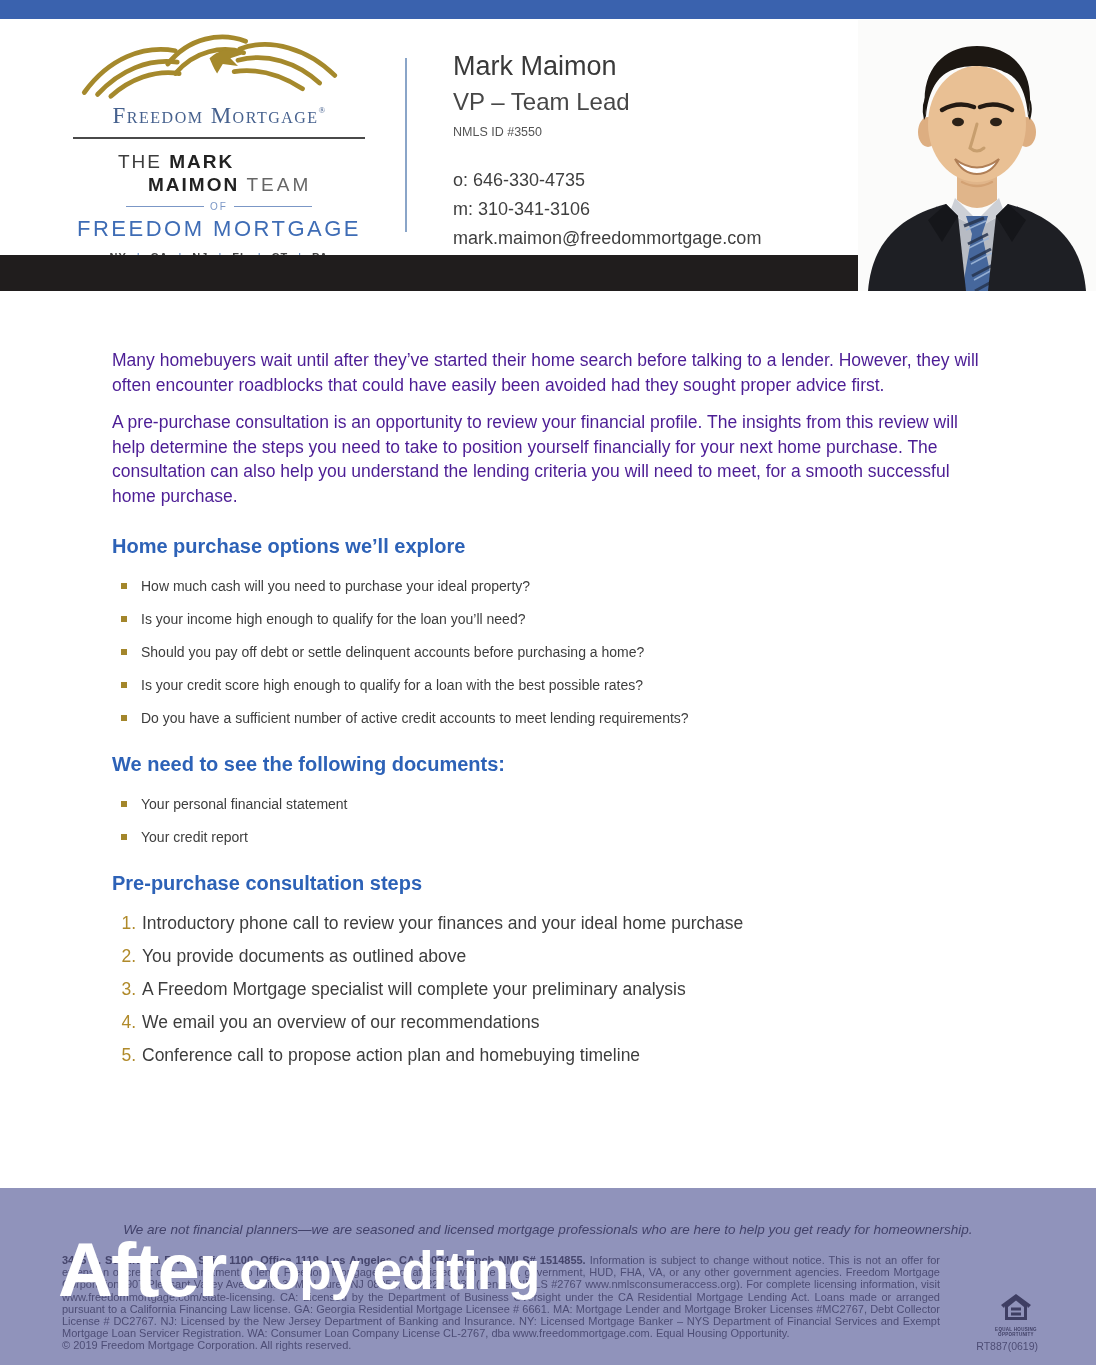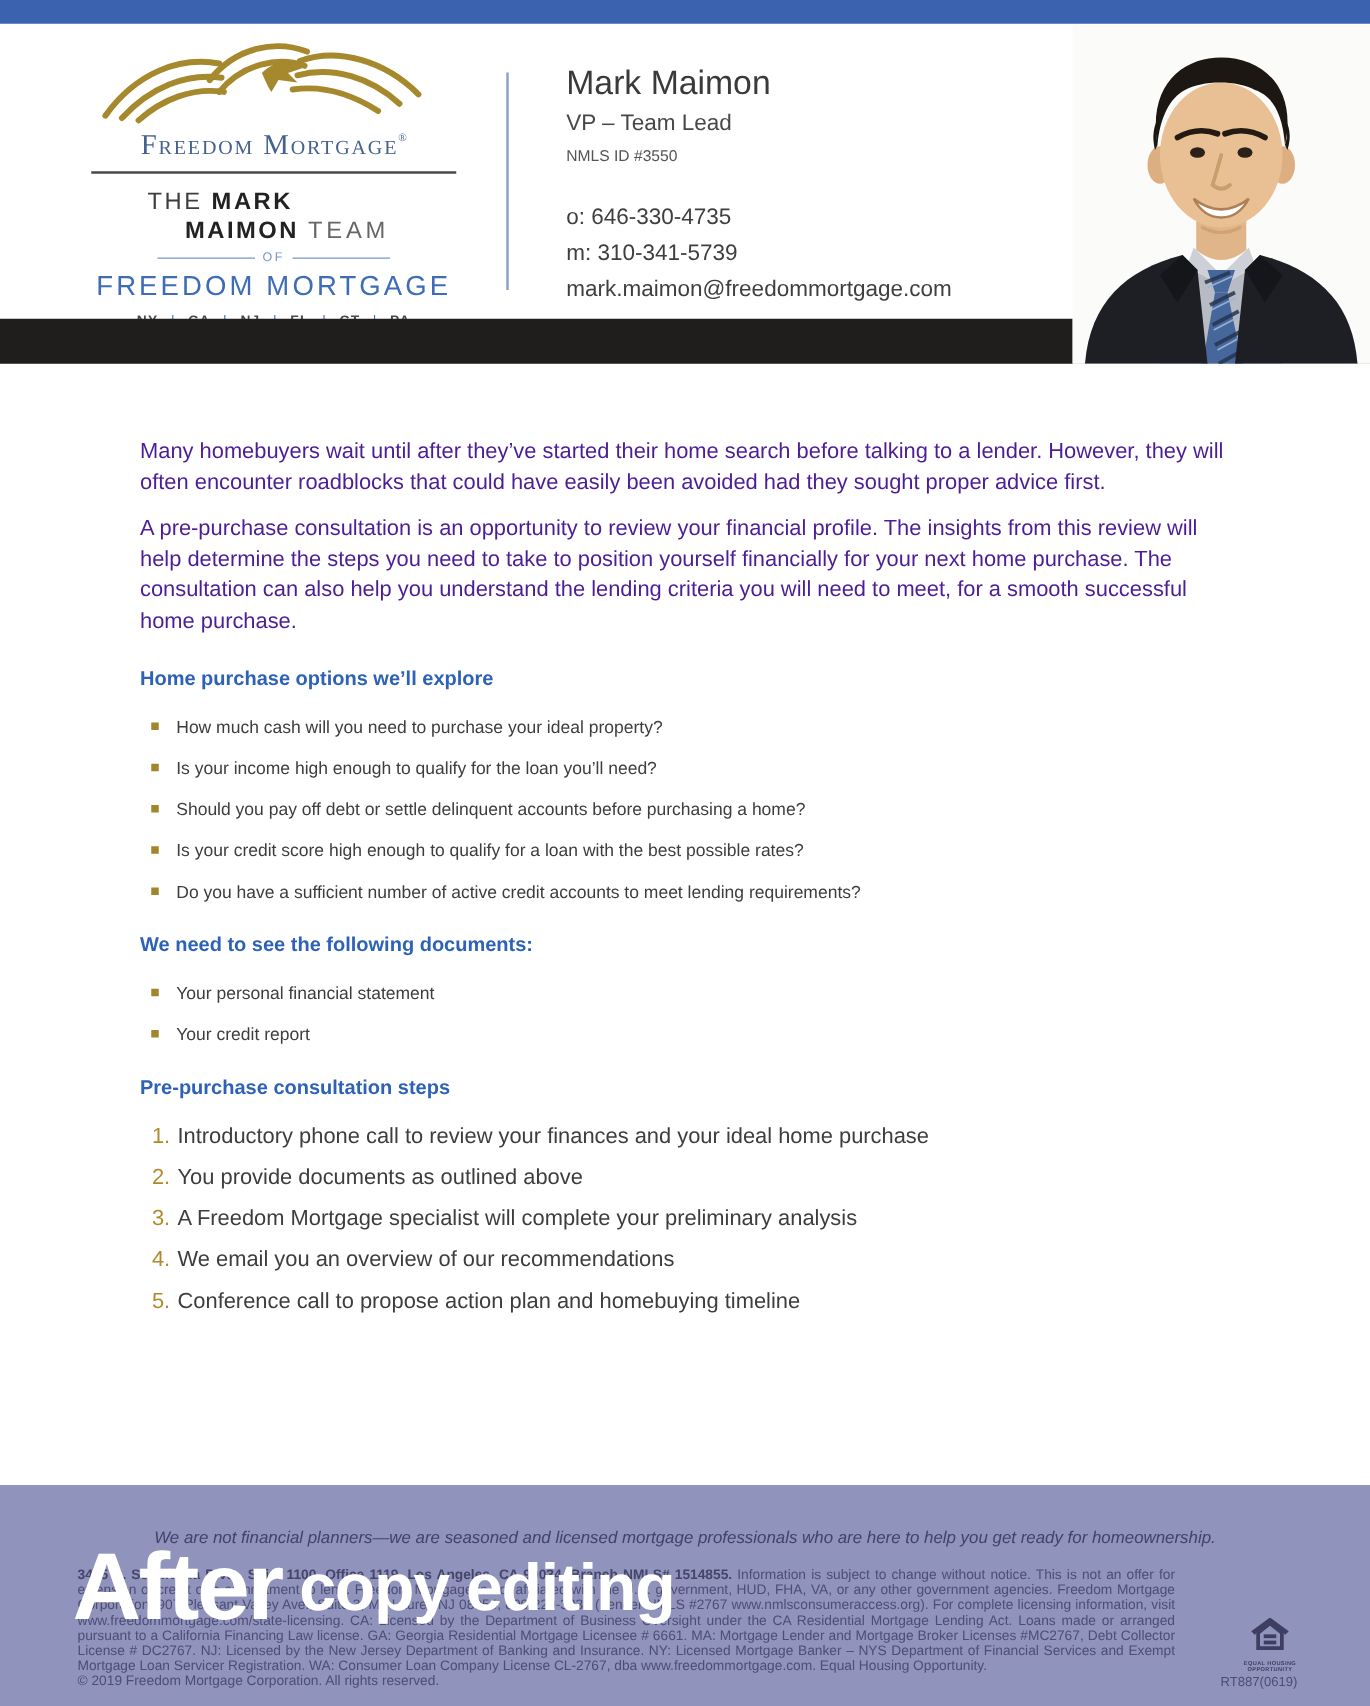--- a/index.html
+++ b/index.html
@@ -24,34 +24,34 @@
   .team-of{display:flex;align-items:center;justify-content:center;gap:6px;
            color:#7b97c6;font-size:10px;letter-spacing:2px;margin:4px 0;}
   .team-of .line{display:inline-block;width:78px;height:1px;background:#7b97c6;}
   .team-co{font-size:22px;color:#3e6cb5;letter-spacing:2.5px;font-weight:500;margin-top:1px;}
   .states{margin-top:9px;font-size:11px;font-weight:700;color:#4a4a4a;letter-spacing:1px;
           display:flex;justify-content:center;gap:10px;align-items:center;}
   .states .sep{color:#3e6cb5;font-weight:400;}
   .vdivider{position:absolute;left:405px;top:58px;width:2px;height:174px;background:#8aa5c8;}
   .contact{position:absolute;left:453px;top:52px;color:#3a3a3a;}
   .c-name{font-size:27px;font-weight:500;line-height:1.1;}
-  .c-title{font-size:18px;color:#474747;margin-top:6px;}
+  .c-title{font-size:24px;color:#474747;margin-top:6px;}
   .c-nmls{font-size:12.5px;color:#545454;margin-top:9px;}
   .c-lines{margin-top:27px;font-size:18px;line-height:29px;color:#3f3f3f;}
   
   .photo{position:absolute;left:858px;top:20px;width:238px;height:271px;background:#fdfdfd;z-index:2;}
   
   .blackbar{position:absolute;top:255px;left:0;width:100%;height:36px;background:#201d1d;}
   
   .main{position:absolute;left:112px;top:348px;width:880px;}
   h1{margin:0 0 30px 0;font-size:33px;line-height:41px;font-weight:400;color:#3b68b7;}
   h1 span{display:block;}
   .main p{margin:0 0 13px 0;font-size:17.5px;line-height:24.5px;color:#4c1d95;}
   .main p.p2{margin-bottom:27px;}
-  h2{margin:0 0 16px 0;font-size:16px;font-weight:700;color:#2d62b7;}
+  h2{margin:0 0 16px 0;font-size:20px;font-weight:700;color:#2d62b7;}
   ul.bullets{list-style:none;margin:0 0 23px 0;padding:0;}
   ul.bullets li{position:relative;padding-left:29px;font-size:14px;line-height:24px;
                 color:#3d3d3d;margin-bottom:9px;}
   ul.bullets li::before{content:"";position:absolute;left:9px;top:9px;width:6px;height:6px;
                 background:#a3862b;}
   ol.steps{margin:0;padding:0 0 0 29px;}
   ol.steps li{font-size:17.5px;line-height:24px;color:#3d3d3d;margin-bottom:9px;padding-left:1px;}
   ol.steps li::marker{color:#b08a2a;font-weight:400;}
   
   .footer{position:absolute;left:0;top:1188px;width:100%;height:178px;background:#9093bb;}
@@ -119,21 +119,21 @@
   </div>
 
   <div class="vdivider"></div>
 
   <div class="contact">
     <div class="c-name">Mark Maimon</div>
     <div class="c-title">VP – Team Lead</div>
     <div class="c-nmls">NMLS ID #3550</div>
     <div class="c-lines">
       <div>o: 646-330-4735</div>
-      <div>m: 310-341-5739</div>
+      <div>m: 310-341-3106</div>
       <div>mark.maimon@freedommortgage.com</div>
     </div>
   </div>
 
   <div class="photo">
     <svg width="238" height="271" viewBox="0 0 238 271">
       <rect width="238" height="271" fill="#fbfbfa"></rect>
 
       <path d="M78,186 L119,208 L160,186 L168,271 L70,271 Z" fill="#b7bbc3"></path>
 

